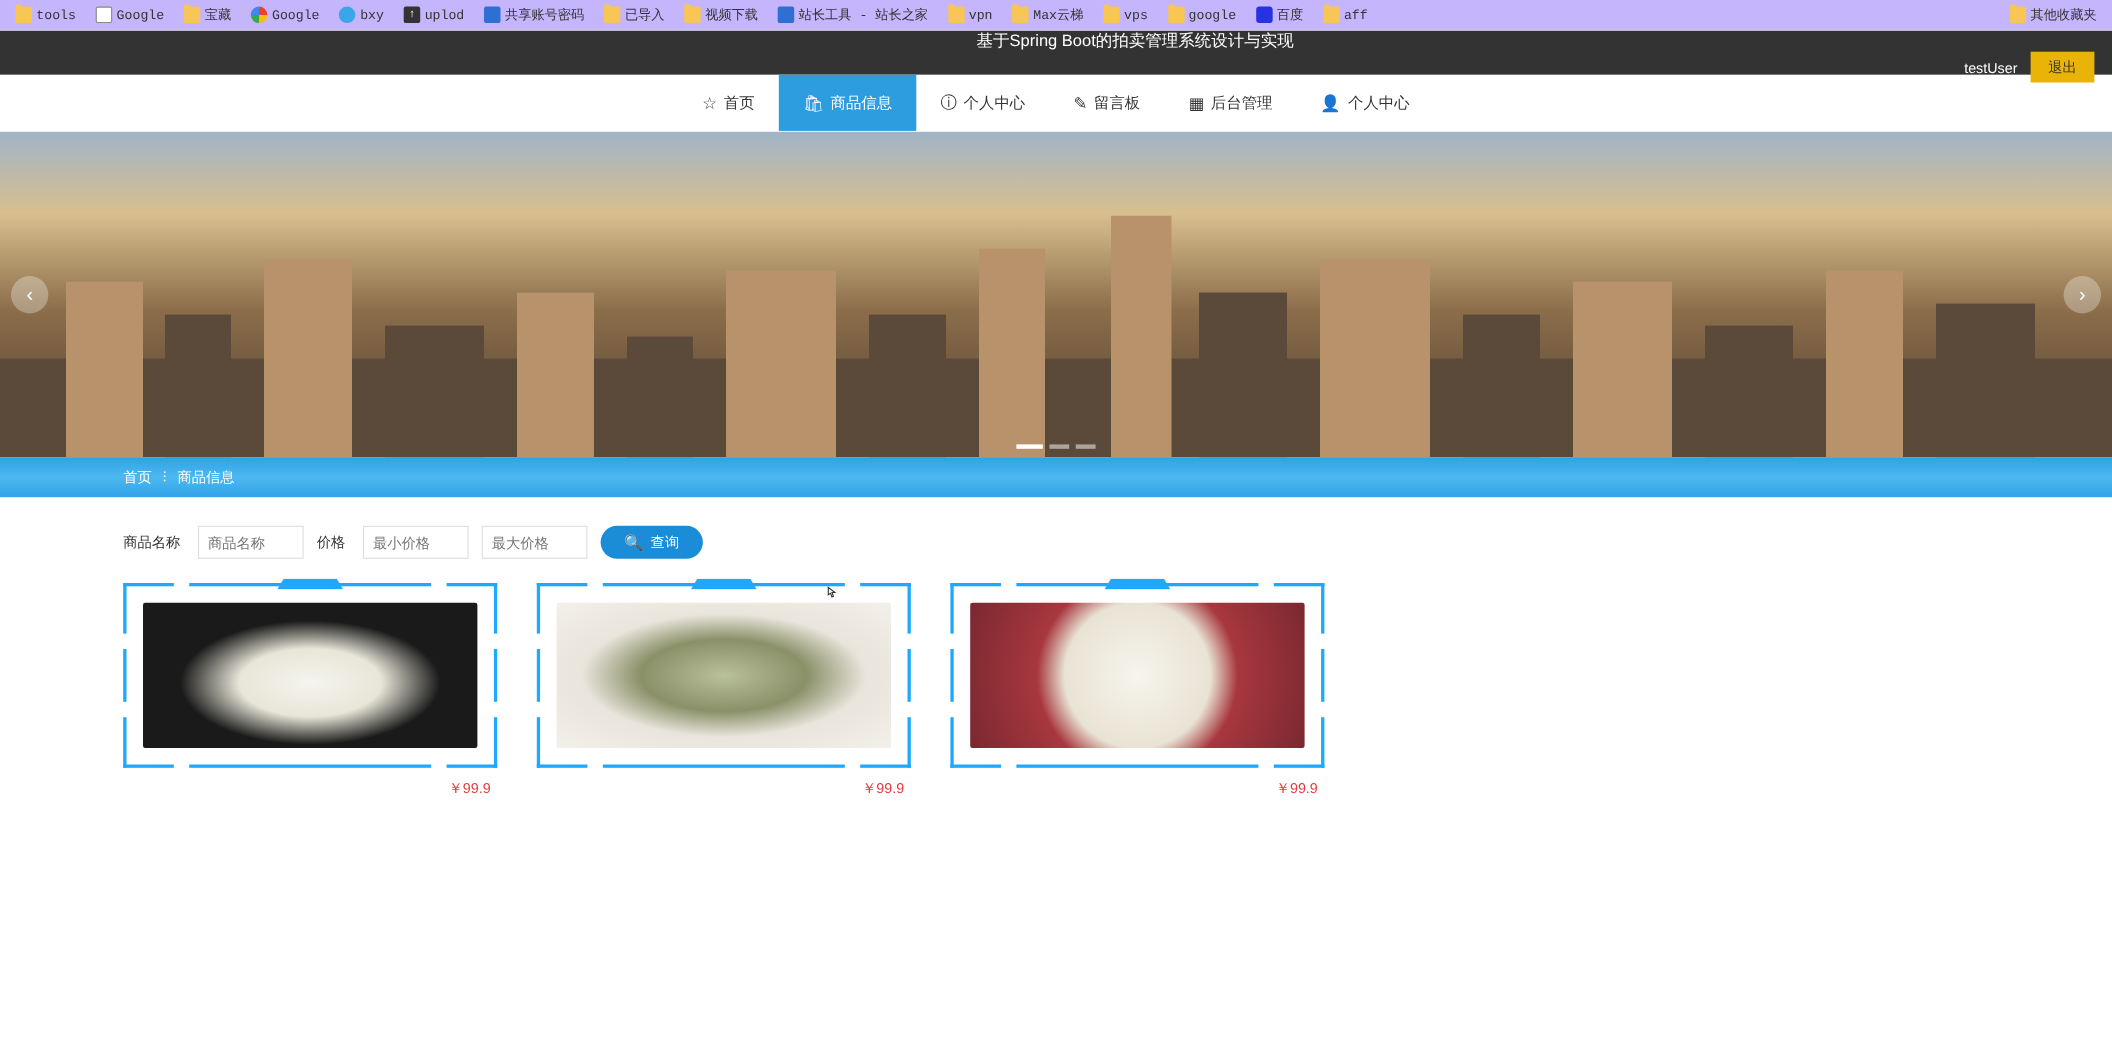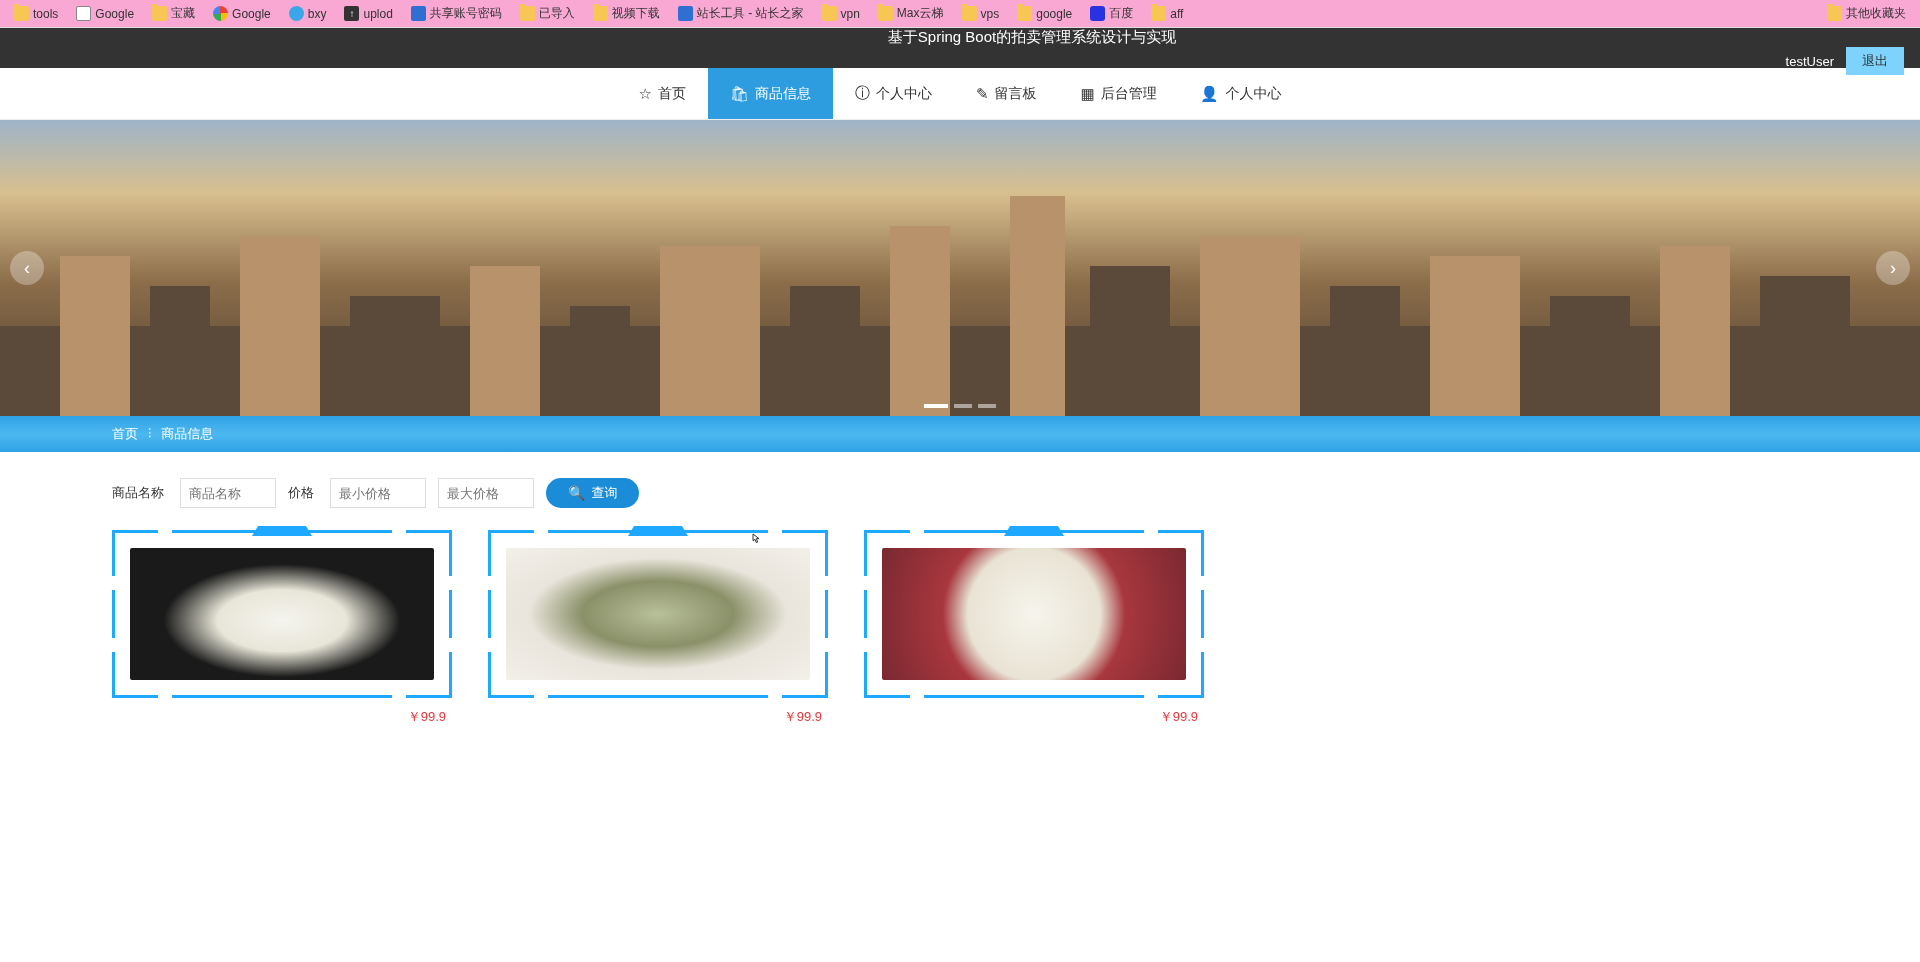--- a/index.html
+++ b/index.html
@@ -1,32 +1,32 @@
 <!DOCTYPE html>
 <html><head>
 <meta charset="utf-8">
 <style>
 * { margin: 0; padding: 0; box-sizing: border-box; }
 body { font-family: "Microsoft YaHei", sans-serif; font-size: 13px; background: #fff; width: 1920px; }
 
 
-.bookmarks-bar { height: 28px; background: #f9a8d4; border-bottom: 1px solid #ddd; display: flex; padding: 0 8px; gap: 6px; font-size: 12px; color: #333; }
+.bookmarks-bar { height: 28px; background: #c4b5fd; border-bottom: 1px solid #ddd; display: flex; padding: 0 8px; gap: 6px; font-size: 12px; color: #333; font-family: Liberation Mono, monospace; }
 .bm-item { display: flex; align-items: center; gap: 4px; padding: 2px 6px; cursor: pointer; white-space: nowrap; }
 .bm-spacer { flex: 1; }
 .ico { width: 15px; height: 15px; display: inline-block; }
 .ico-folder { background: #f7c654; border-radius: 2px; position: relative; }
 .ico-folder::before { content: ""; position: absolute; top: -2px; left: 0; width: 6px; height: 3px; background: #f7c654; border-radius: 1px 1px 0 0; }
 .ico-file { background: #fff; border: 1px solid #888; border-radius: 2px; }
 .ico-img { border-radius: 2px; }
 
 
 .header-bar { height: 40px; background: #333333; color: #fff; display: flex; align-items: center; padding-left: 160px; padding-right: 16px; flex-direction: column; }
 .header-title { font-size: 15px; }
 .header-right { margin-left: auto; display: flex; align-items: center; gap: 12px; }
-.logout-btn { background: #7dd3fc; color: #333; border: none; padding: 5px 16px; cursor: pointer; font-size: 13px; }
+.logout-btn { background: #eab308; color: #333; border: none; padding: 5px 16px; cursor: pointer; font-size: 13px; }
 
 
 .nav-wrap { height: 52px; background: #fff; border-bottom: 1px solid #eee; display: flex; justify-content: center; }
 .nav-bar { display: flex; align-items: stretch; }
 .nav-item { display: flex; align-items: center; gap: 6px; padding: 0 22px; cursor: pointer; color: #333; font-size: 14px; }
 .nav-item.active { background: #2e9de0; color: #fff; }
 .nav-ico { font-size: 15px; }
 
 
 .carousel { position: relative; height: 296px; overflow: hidden; }

